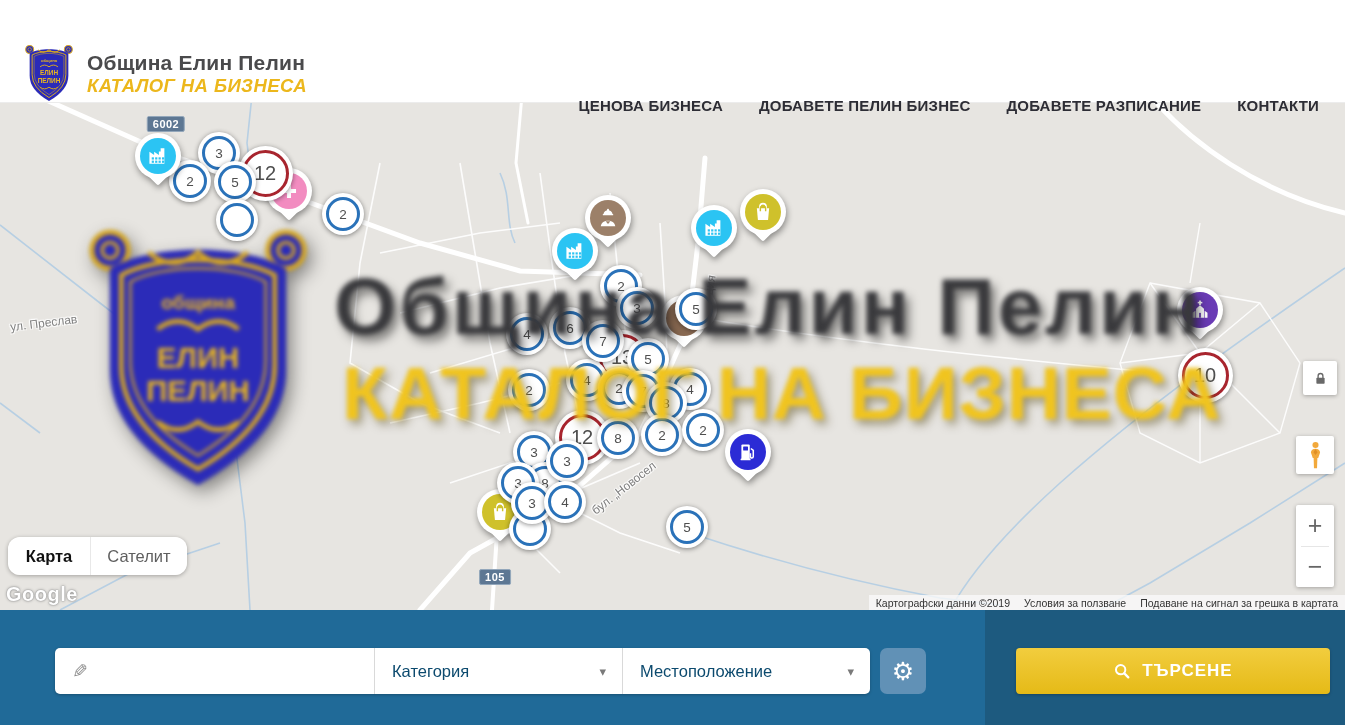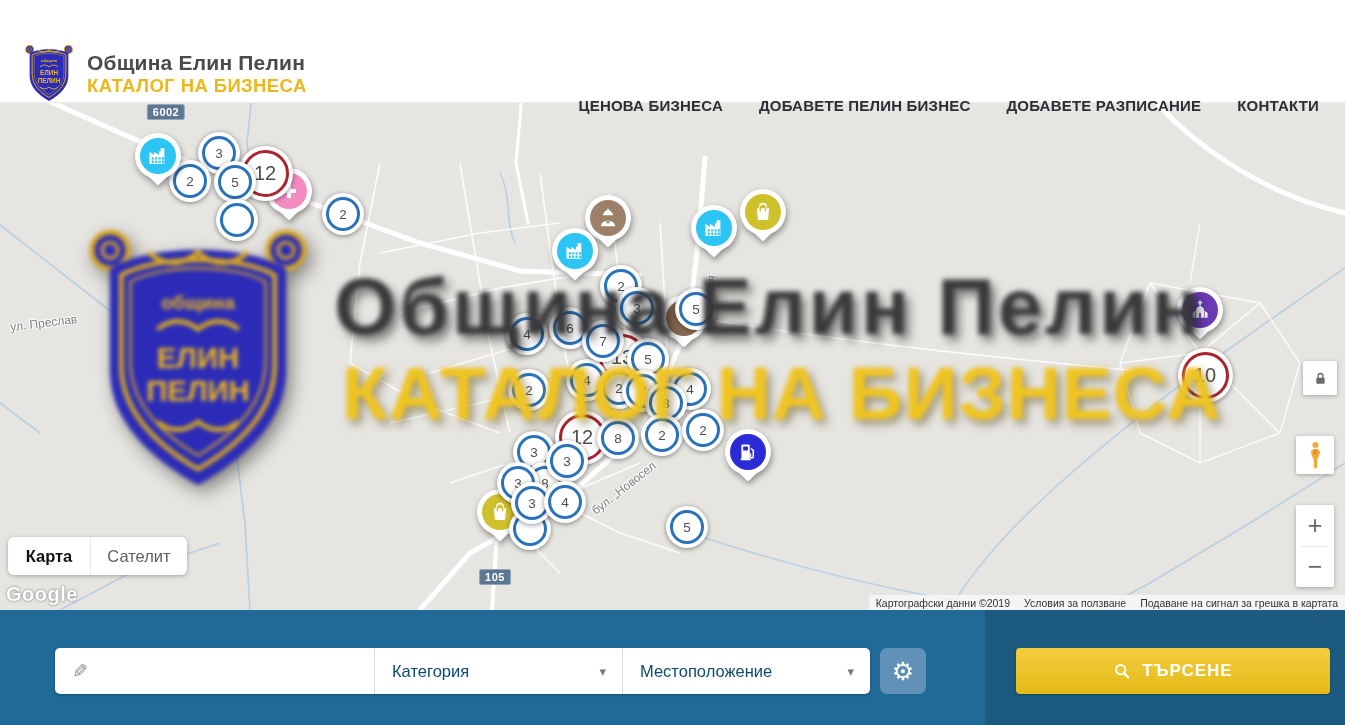--- a/index.html
+++ b/index.html
@@ -6,21 +6,21 @@
   body{width:1345px;height:725px;overflow:hidden;position:relative;
        font-family:"Liberation Sans","DejaVu Sans",sans-serif;background:#fff;}
 
   
   .header{position:absolute;left:0;top:0;width:100%;height:103px;background:#fff;
           border-bottom:1px solid #ececec;display:flex;align-items:flex-end;box-sizing:border-box;z-index:50;}
   .logo-group{display:flex;align-items:center;margin-left:24px;position:relative;top:3px;cursor:pointer;}
   .logo-crest{width:50px;height:62px;}
   .logo-text{margin-left:13px;line-height:1.05;}
   .logo-title{font-size:21px;font-weight:700;color:#4a4a4c;letter-spacing:.2px;}
-  .logo-subtitle{font-size:18.5px;font-weight:700;color:#ecb71c;letter-spacing:.4px;margin-top:2px;}
+  .logo-subtitle{font-size:18.5px;font-weight:700;color:#ecb71c;letter-spacing:.4px;margin-top:2px;font-style:italic;}
   .nav{margin-left:auto;padding-right:26px;display:flex;gap:36px;position:relative;top:12px;}
   .nav-item{font-size:15px;font-weight:700;color:#2d2d35;letter-spacing:.2px;cursor:pointer;white-space:nowrap;}
 
   
   .map{position:absolute;left:0;top:103px;width:1345px;height:507px;background:#e7e5e1;overflow:hidden;}
   .roads{position:absolute;left:0;top:0;z-index:1;}
   .street-label{position:absolute;z-index:2;font-size:12px;color:#808080;white-space:nowrap;
     text-shadow:1px 1px 1px #fff,-1px -1px 1px #fff,1px -1px 1px #fff,-1px 1px 1px #fff;}
   .road-badge{position:absolute;z-index:2;background:#5d7793;border:1px solid #93a7bb;color:#fff;
     font-size:11px;font-weight:700;padding:1px 5px;border-radius:2px;transform:translate(-50%,-50%);letter-spacing:.5px;}
@@ -43,21 +43,21 @@
   
   .wm{position:absolute;left:0;top:0;width:100%;height:100%;z-index:6;pointer-events:none;}
   .wm-crest{position:absolute;left:85px;top:118px;width:226px;height:282px;
     filter:blur(2px) drop-shadow(5px 7px 9px rgba(0,0,0,.45));}
   .wm-title{position:absolute;left:334px;top:158px;font-size:80px;font-weight:700;color:#39393c;
     letter-spacing:3px;white-space:nowrap;filter:blur(2.4px);text-shadow:5px 6px 9px rgba(0,0,0,.5);}
   .wm-subtitle{position:absolute;left:342px;top:247px;font-size:75px;font-weight:700;color:#f0c41f;
     letter-spacing:1px;white-space:nowrap;filter:blur(2px);text-shadow:4px 5px 8px rgba(70,55,0,.5);}
 
   
-  .maptype{position:absolute;left:8px;top:434px;display:flex;z-index:10;box-shadow:0 1px 4px rgba(0,0,0,.3);border-radius:6px;overflow:hidden;}
+  .maptype{position:absolute;left:8px;top:434px;display:flex;z-index:10;box-shadow:0 1px 4px rgba(0,0,0,.3);border-radius:12px;overflow:hidden;}
   .maptype-btn{height:38px;background:#fff;display:flex;align-items:center;justify-content:center;font-size:16.5px;cursor:pointer;}
   .maptype-btn.active{width:82px;font-weight:700;color:#111;}
   .maptype-btn.inactive{width:96px;color:#5f5f5f;border-left:1px solid #e8e8e8;}
   .google-logo{position:absolute;left:6px;bottom:4px;z-index:10;font-size:20px;font-weight:700;color:#fff;
     letter-spacing:.5px;text-shadow:0 0 3px #8a8a8a,0 0 1px #777;cursor:pointer;}
   .attribution{position:absolute;right:0;bottom:0;z-index:10;display:flex;align-items:center;height:15px;
     background:rgba(250,250,250,.78);font-size:10.5px;color:#333;}
   .attribution span{padding:0 7px;white-space:nowrap;cursor:pointer;}
   .ctrl{position:absolute;background:#fff;box-shadow:0 1px 4px rgba(0,0,0,.3);z-index:10;
     display:flex;align-items:center;justify-content:center;cursor:pointer;border-radius:2px;}
@@ -172,21 +172,21 @@
       <path d="M1150,-8 C1190,40 1260,90 1345,110" stroke-width="5"></path>
     </g>
   </svg>
 
   <div id="street-labels">
       <div class="street-label" style="left: 10px; top: 213px; transform: rotate(-7deg);">ул. Преслав</div>
       <div class="street-label" style="left: 585px; top: 378px; transform: rotate(-38deg);">бул. „Новосел</div>
       <div class="street-label" style="left: 700px; top: 175px; transform: rotate(-80deg);">ция</div>
     </div>
   <div id="road-badges">
-      <div class="road-badge" style="left: 166px; top: 9px; text-align: center;">6002</div>
+      <div class="road-badge" style="left: 166px; top: 21px; text-align: center;">6002</div>
       <div class="road-badge" style="left: 495px; top: 474px;">105</div>
     </div>
   <div id="markers">
       <div class="pin" style="left: 266px; top: 65px;">
         <div class="pin-tail"></div>
         <div class="pin-circle">
           <div class="pin-inner" style="background:#f28cc0">
             <svg viewBox="0 0 20 20">
               <path fill="#fff" d="M8.2 3.6h3.6v4.6h4.6v3.6h-4.6v4.6H8.2v-4.6H3.6V8.2h4.6z"></path>
             </svg>

